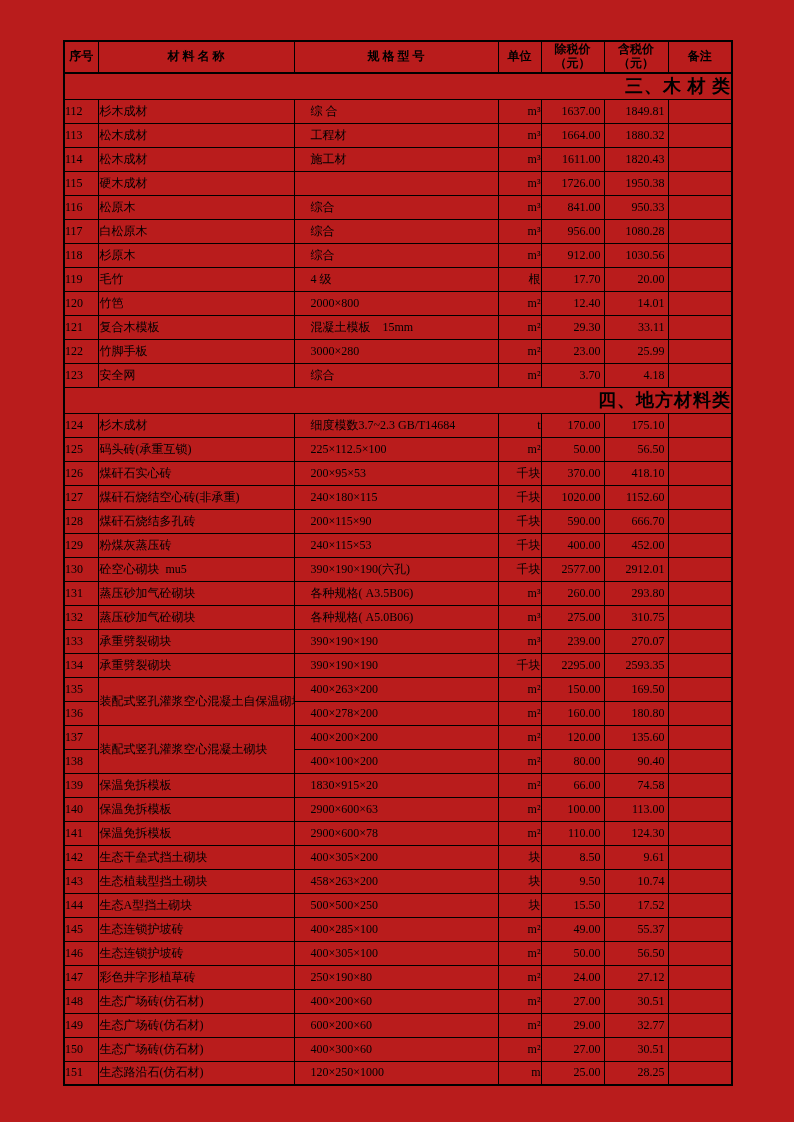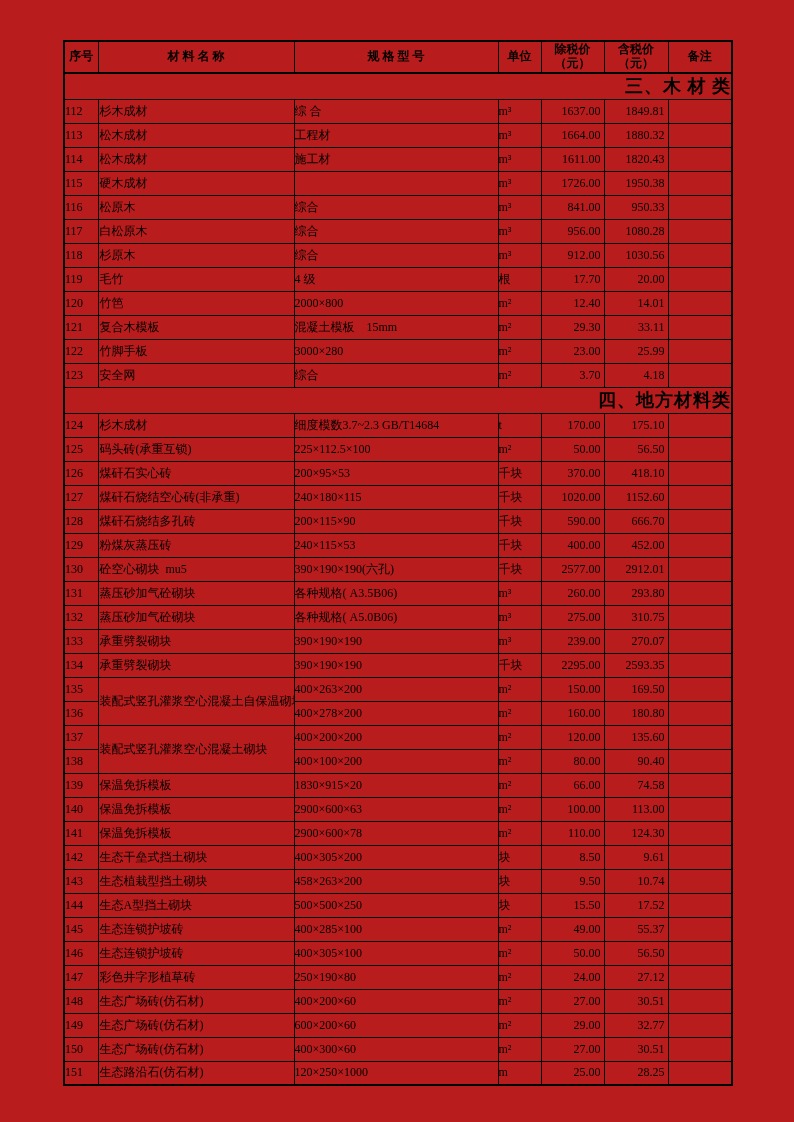--- a/index.html
+++ b/index.html
@@ -31,22 +31,22 @@
     border-bottom: 2px solid #000;
   }
   tr.section-row td {
     height: 26px; text-align: right; font-weight: bold; font-size: 18px;
     letter-spacing: 1px;
     padding-left: 32px;
   }
   tbody tr.data-row { height: 24px; }
   td.col-no   { text-align: left; }
   td.col-name { text-align: left; padding-left: 1px; white-space: pre; }
-  td.col-spec { text-align: left; padding-left: 0; white-space: pre; }
-  td.col-unit { text-align: left; }
+  td.col-spec { text-align: left; padding-left: 16px; white-space: pre; }
+  td.col-unit { text-align: right; }
   td.col-ex, td.col-inc { text-align: right; padding-right: 3px; }
   td.col-note { }
 </style>
 </head>
 <body>
 
 <div class="sheet">
   <table class="price-table">
     <colgroup>
       <col class="c-no">

